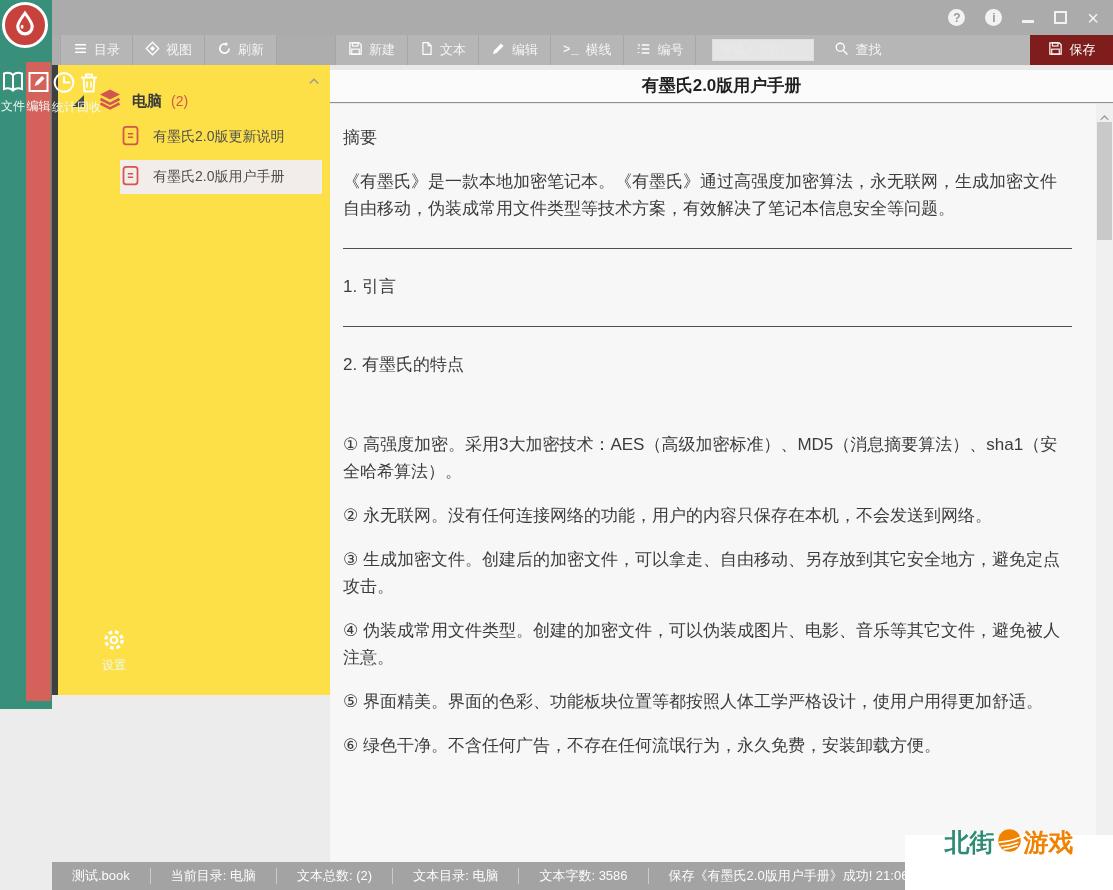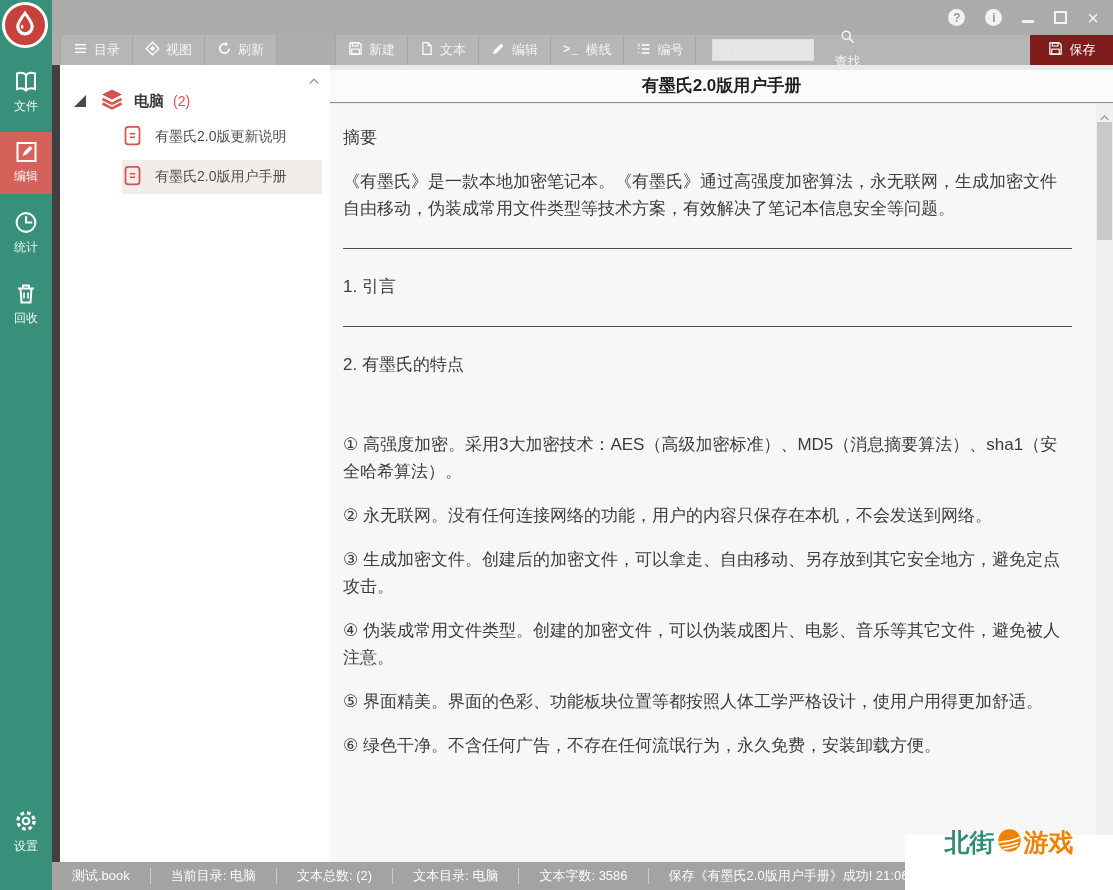--- a/index.html
+++ b/index.html
@@ -14,44 +14,44 @@
   .win-controls { position:absolute; right:14px; top:0; height:35px; display:flex; align-items:center; gap:20px; }
   .circle-btn { width:17px; height:17px; border-radius:50%; background:#f2f2f2; color:#9a9a9a;
     font-size:12px; font-weight:bold; display:flex; align-items:center; justify-content:center; cursor:default; }
   .min-glyph { width:12px; height:3px; background:#f2f2f2; margin-top:8px; }
   .max-glyph { width:13px; height:13px; border:2px solid #f2f2f2; }
   .close-glyph { color:#f2f2f2; font-size:20px; line-height:20px; }
   
   .logo { position:absolute; left:2px; top:2px; width:46px; height:46px; border-radius:50%;
     background:#c8423d; border:3px solid #ffffff; z-index:30; display:flex; align-items:center; justify-content:center; }
   
-  .sidebar { position:absolute; left:0; top:0; width:52px; height:890px; background:#38907a;
-    display:flex; flex-direction:column; align-items:stretch; padding-top:62px; z-index:20; }
+  .sidebar { position:absolute; left:0; top:0; width:52px; height:709px; background:#38907a;
+    display:flex; flex-direction:row; align-items:stretch; padding-top:62px; z-index:20; }
   .side-item { width:52px; padding:8px 0 9px; display:flex; flex-direction:column; align-items:center;
     gap:4px; color:#eef9f4; font-size:12px; margin-bottom:8px; cursor:pointer; }
   .side-item.active { background:#d5615b; }
   .side-item svg { display:block; }
   .side-item.settings { margin-top:auto; margin-bottom:26px;justify-content:space-between; }
   
   .toolbar { position:absolute; left:52px; top:35px; width:1061px; height:30px; background:#adadad; }
   .tb-group { position:absolute; top:0; height:30px; display:flex; background:#b6b6b6; }
   .tb-group.left { left:8px; }
   .tb-group.center { left:283px; width:695px; }
   .tb-btn { height:30px; display:flex; align-items:center; justify-content:center; gap:6px;
     padding:0 12px; color:#f4f4f4; font-size:13px; border-right:1px solid #a6a6a6; cursor:pointer; white-space:nowrap; }
   .tb-btn:first-child { border-left:1px solid #a6a6a6; }
   .tb-term { font-family:"Liberation Mono","DejaVu Sans Mono",monospace; font-size:12px; font-weight:bold; letter-spacing:1px; }
   .tb-input { width:102px; height:22px; margin:4px 8px 0 16px; background:#e5e5e5; border:1px solid #dedede;
     font-size:12px; color:#5f5f5f; padding:0 7px; outline:none; }
   .tb-input::placeholder { color:#e9e9e9; }
   .save-btn { position:absolute; right:0; top:0; width:83px; height:30px; background:#7f1d1d; color:#fff;
     display:flex; align-items:center; justify-content:center; gap:7px; font-size:13px; cursor:pointer; }
   
-  .treepanel { position:absolute; left:52px; top:65px; width:278px; height:797px; background:#ffffff;
-    border-left:8px solid #404040; }
+  .treepanel { position:absolute; left:52px; top:65px; width:278px; height:630px; background:#fde047;
+    border-left:6px solid #404040; }
   .tree-scroll-up { position:absolute; right:10px; top:6px; color:#9a9a9a; }
   .tree-folder { position:absolute; left:14px; top:22px; display:flex; align-items:center; gap:9px; cursor:pointer; }
   .tri-expanded { width:0; height:0; border-left:6px solid transparent; border-top:6px solid transparent;
     border-right:6px solid #4a4a4a; border-bottom:6px solid #4a4a4a; margin-right:4px; }
   .tree-folder-label { font-size:15px; font-weight:bold; color:#3a3a3a; }
   .tree-folder-count { font-size:14px; color:#d4554e; }
   .tree-file { position:absolute; left:62px; display:flex; align-items:center; gap:12px; height:34px;
     right:8px; cursor:pointer; }
   .tree-file .lbl { font-size:14px; color:#4f4f4f; white-space:nowrap; }
   .tree-file.selected { background:#f2ecea; }
@@ -220,21 +220,21 @@
     <div class="tb-btn">
       <span>
         <svg width="15" height="14" viewBox="0 0 24 24">
             <path d="M9 5h13M9 12h13M9 19h13" stroke="#fff" stroke-width="2.6"></path>
             <path d="M2 4h2.5v4M2 11h3M2 18h3" fill="none" stroke="#fff" stroke-width="1.6"></path>
           </svg>
       </span>
       <span>编号</span>
     </div>
     <input class="tb-input" type="text" placeholder="请输入字符!" style="">
-    <div class="tb-btn" style="border-left:none;border-right:none;flex-direction:column;">
+    <div class="tb-btn" style="border-left:none;border-right:none;">
       <span>
         <svg width="15" height="15" viewBox="0 0 24 24">
             <circle cx="10" cy="10" r="6.5" fill="none" stroke="#fff" stroke-width="2.2"></circle>
             <path d="M15.2 15.2L21.5 21.5" stroke="#fff" stroke-width="2.2"></path>
           </svg>
       </span>
       <span>查找</span>
     </div>
   </div>
 

